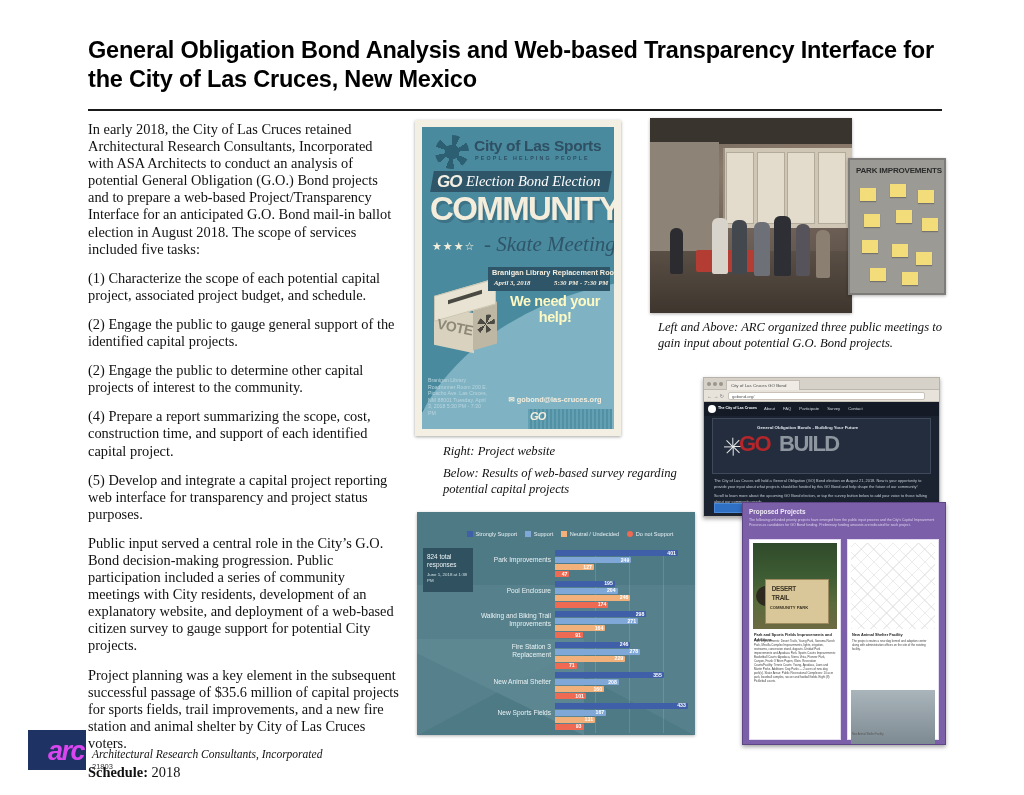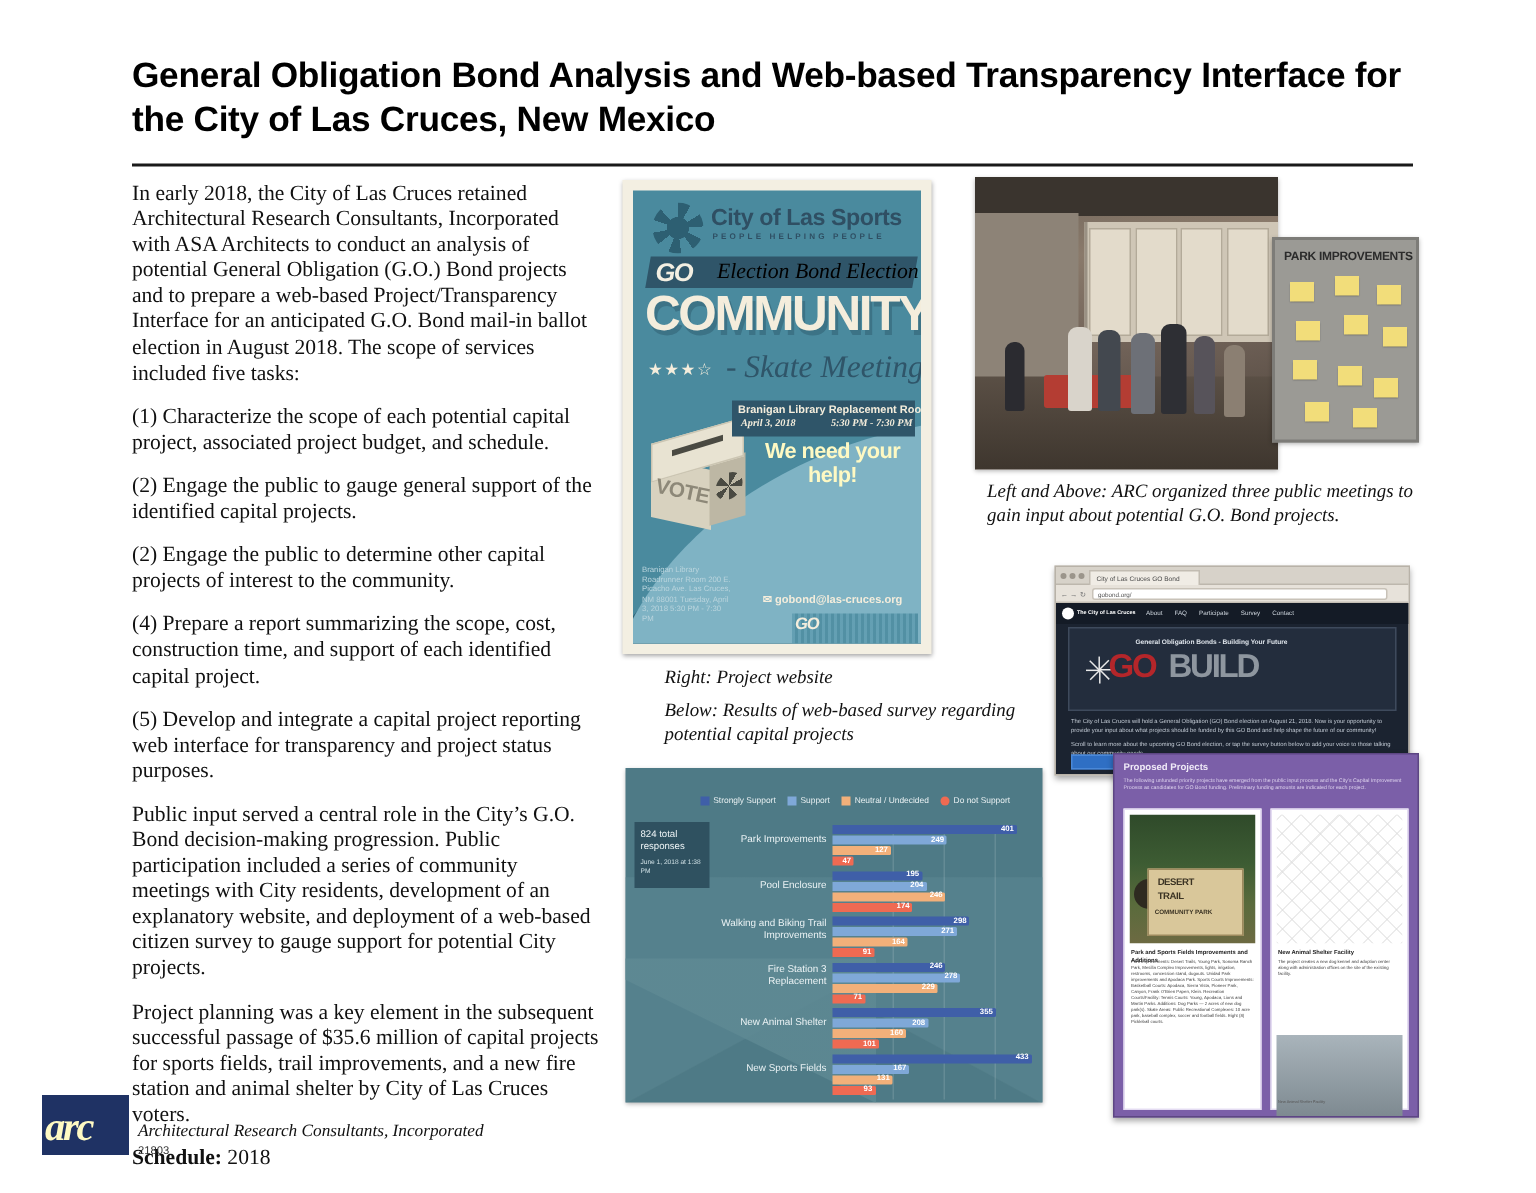--- a/index.html
+++ b/index.html
@@ -41,23 +41,23 @@
   #body-column p.schedule { margin-top:4px; }
   #body-column p.schedule b { font-weight:bold; }
 
   
   #footer-logo {
     position:absolute; left:28px; top:730px; width:58px; height:40px;
     background:#1f3264;
     overflow:hidden;
   }
   #footer-logo .arcmark {
-    position:absolute; left:2px; top:6px;
-    color:#fef9c3;
-    font-family:Liberation Serif, serif;
+    position:absolute; left:20px; top:6px;
+    color:#d946ef;
+    font-family:Liberation Sans, sans-serif;
     font-weight:bold;
     font-size:27px;
     letter-spacing:-1.5px;
     font-style:italic;
   }
   #footer-text {
     position:absolute; left:92px; top:748px;
     font-family:"Liberation Serif", serif;
     font-style:italic;
     font-size:11.5px;
@@ -138,22 +138,22 @@
     transform:skewX(-10deg);
   }
   #pstr-go {
     position:absolute; left:15px; top:45px;
     color:#f3efe2;
     font-family:"Liberation Sans", sans-serif;
     font-weight:bold; font-size:17px; font-style:italic;
     letter-spacing:-1px;
   }
   #pstr-ebe {
-    position:absolute; left:56px; top:46px;
-    color:#000000;
+    position:absolute; left:44px; top:46px;
+    color:#ffffff;
     font-family:"Liberation Serif", serif;
     font-style:italic; font-size:14.5px;
     white-space:nowrap;
   }
   #pstr-community {
     position:absolute; left:8px; top:63px;
     color:#f4eddc;
     font-family:"Liberation Sans", sans-serif;
     font-weight:bold; font-size:33px;
     letter-spacing:-1.6px;

